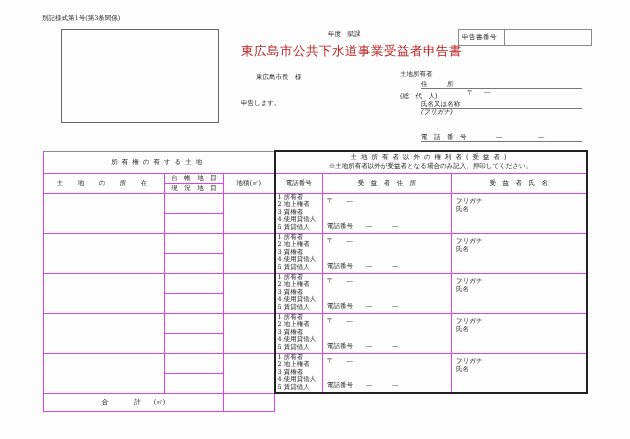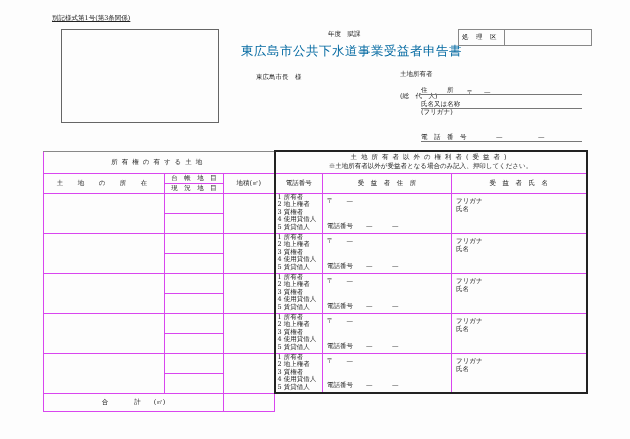--- a/index.html
+++ b/index.html
@@ -1,21 +1,21 @@
 <!DOCTYPE html>
 <html><head>
 <meta charset="utf-8">
 <style>
   html,body{margin:0;padding:0;}
   body{width:630px;height:439px;background:#fdfdfd;position:relative;overflow:hidden;
        font-family:"DejaVu Serif","Liberation Serif",serif;color:#222;}
   .abs{position:absolute;}
   .tiny{font-size:6.5px;line-height:8px;white-space:nowrap;}
   .stamp-box{left:61px;top:29px;width:156px;height:92px;border:1px solid #666;}
-  .title{left:241px;top:43px;font-size:12.5px;letter-spacing:0.5px;white-space:nowrap;color:#0369a1;text-align:right;}
+  .title{left:241px;top:43px;font-size:12.5px;letter-spacing:0.5px;white-space:nowrap;color:#b91c1c;text-align:right;}
   .office{left:458px;top:29px;border-collapse:collapse;}
   .office td{border:1px solid #888;height:15px;font-size:6.5px;padding:0 3px;}
   .office td.lbl{width:39px;letter-spacing:0.5px;}
   .office td.val{width:80px;}
   .uline{border-bottom:1px solid #777;}
   .grid{position:absolute;left:43px;top:150px;border-collapse:collapse;table-layout:fixed;}
   .grid td{border:1px solid #d946ef;padding:0;font-size:6.5px;vertical-align:top;}
   .center{text-align:center;vertical-align:middle !important;}
   .rights{line-height:7.6px;padding-left:2px !important;margin-top:8px;}
   .addr{position:relative;}
@@ -24,47 +24,48 @@
   .name{padding:3px 0 0 4px !important;line-height:8px;}
   .thickL{border-left:2px solid #222 !important;}
   .thickR{border-right:2px solid #222 !important;}
   .thickT{border-top:2px solid #222 !important;}
   .thickB{border-bottom:2px solid #222 !important;}
   .spaced{letter-spacing:4px;}
 </style>
 </head>
 <body>
 
-<div class="abs tiny" style="left:52px;top:14px;text-decoration:underline;">別記様式第1号(第3条関係)</div>
+<div class="abs tiny" style="left:42px;top:14px;">別記様式第1号(第3条関係)</div>
 
 <div class="abs stamp-box"></div>
 
 <div class="abs tiny" style="left:328px;top:30px;">年度　賦課</div>
 <div class="abs title">東広島市公共下水道事業受益者申告書</div>
 
 <table class="abs office">
   <tbody>
-  <tr>
-    <td class="lbl">処　理　区</td>
+      <tr>
+    <td class="lbl">申告書番号</td>
     <td class="val"></td>
   </tr>
 </tbody>
   </table>
 
 <div class="abs tiny" style="left:256px;top:73px;">東広島市長　様</div>
 
 <div class="abs tiny" style="left:241px;top:99px;line-height:9.5px;">
+  <div>申告します。</div>
 </div>
 
 <div class="abs tiny" style="left:400px;top:70px;">土地所有者</div>
 <div class="abs tiny" style="left:400px;top:92px;">(総　代　人)</div>
 <div class="abs tiny" style="left:467px;top:89px;">〒</div>
 <div class="abs tiny" style="left:484px;top:88px;">—</div>
-<div class="abs tiny uline" style="left:421px;top:86px;width:161px;"><span>住　　　所</span></div>
-<div class="abs tiny" style="left:421px;top:108px;">(フリガナ)</div>
+<div class="abs tiny uline" style="left:421px;top:80px;width:161px;"><span>住　　　所</span></div>
+<div class="abs tiny" style="left:421px;top:108px;font-style:italic;">(フリガナ)</div>
 <div class="abs tiny uline" style="left:421px;top:100px;width:161px;"><span>氏名又は名称</span></div>
 <div class="abs tiny uline" style="left:421px;top:133px;width:161px;">
   <span>電　話　番　号</span>
   <span style="position:absolute;left:75px;">—</span>
   <span style="position:absolute;left:117px;">—</span>
 </div>
 
 <table class="grid">
   <colgroup>
     <col style="width:121px">

